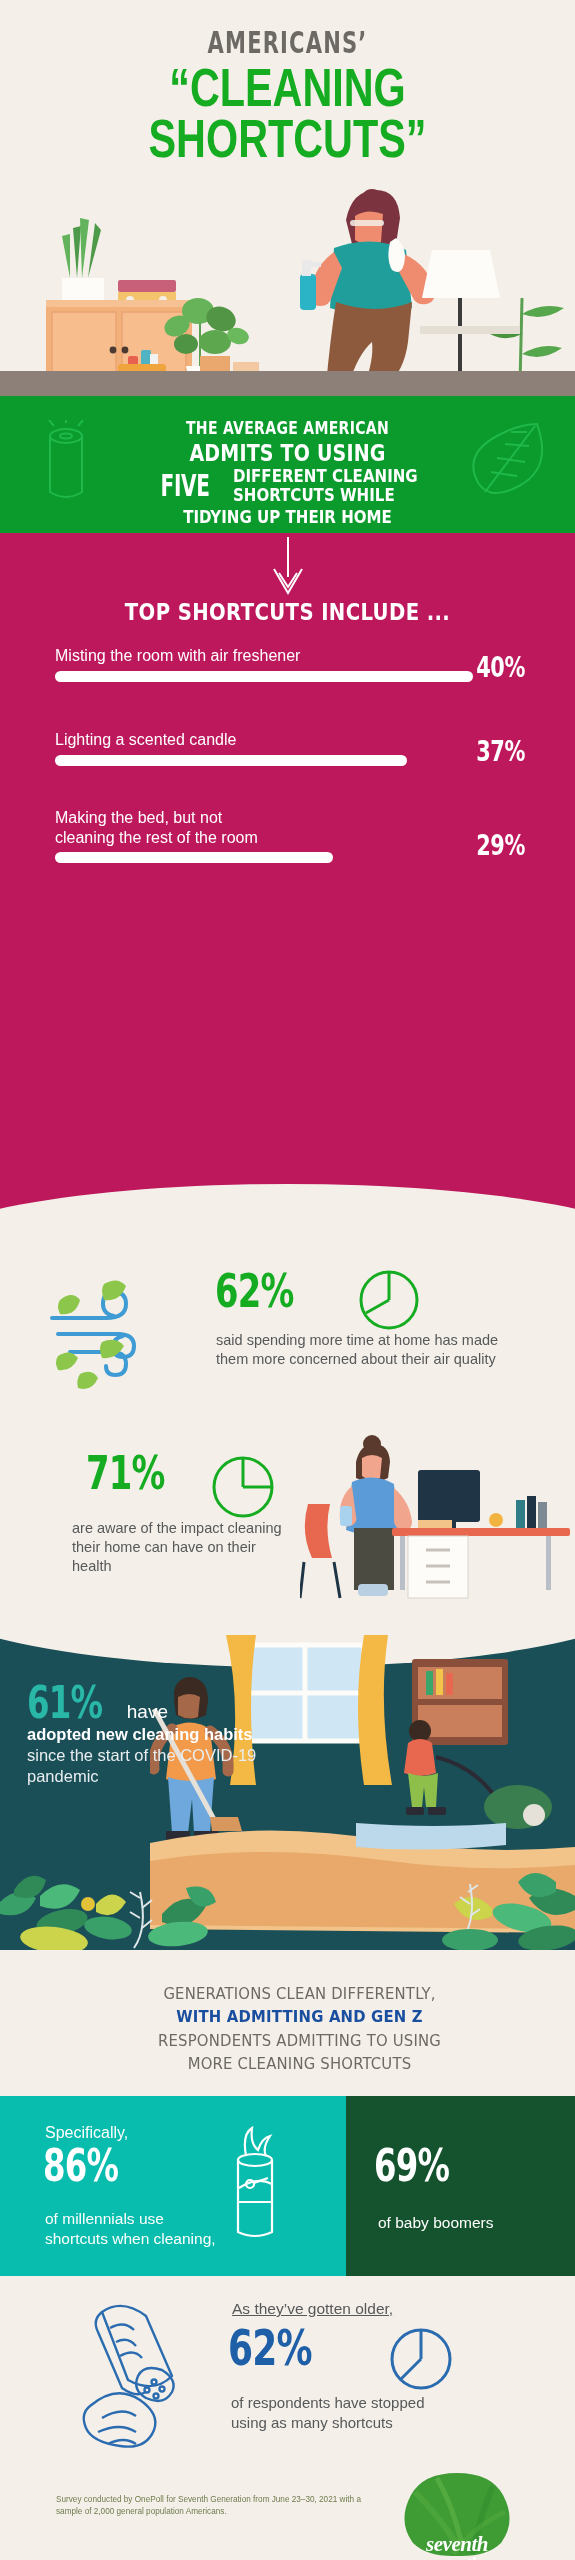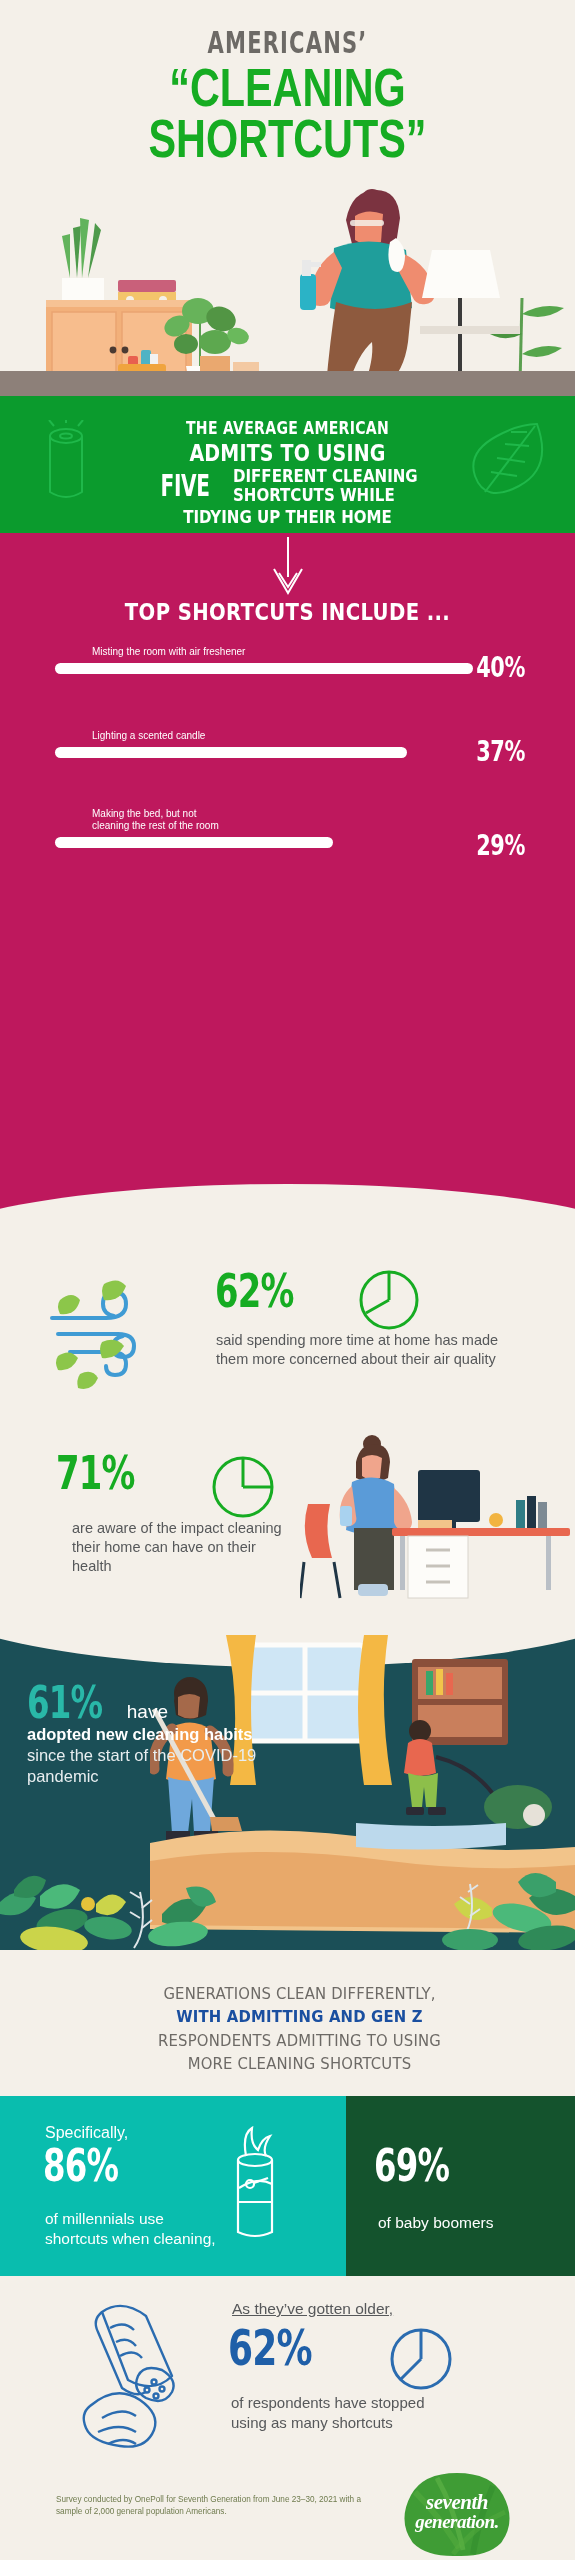--- a/index.html
+++ b/index.html
@@ -51,21 +51,21 @@
     background:#be185d; overflow:hidden;
   }
   .arrow-dn { position:absolute; top:4px; left:50%; transform:translateX(-50%); }
   .tsi-title {
     position:absolute; top:66px; width:100%; text-align:center; color:#fff;
     font-size:23px; font-weight:bold; letter-spacing:0.4px;
     font-family:"Liberation Sans Narrow","DejaVu Sans Condensed","Liberation Sans",sans-serif;
     transform:scaleX(0.95);
   }
   .shortcut-row { position:absolute; left:55px; width:470px; }
-  .sc-label { color:#fff; font-size:10px; line-height:1.22; margin-bottom:5px; max-width:300px;margin-left:37px; }
+  .sc-label { color:#fff; font-size:16px; line-height:1.22; margin-bottom:5px; max-width:300px; }
   .sc-bar { height:11px; background:#fff; border-radius:6px; }
   .sc-pct {
     position:absolute; right:0; top:4px; color:#fff; font-size:29px; font-weight:bold;
     font-family:"Liberation Sans Narrow","DejaVu Sans Condensed","Liberation Sans",sans-serif;
     transform:scaleX(0.80); transform-origin:right center; letter-spacing:-0.5px;
   }
   .sc-pct.two-line { top:20px; }
 
   
   .curve-cream {
@@ -138,21 +138,21 @@
   .bl-body { position:absolute; top:105px; left:231px; font-size:15px; color:#56585a; line-height:1.35; width:290px; }
 
   
   .footer { position:absolute; top:2470px; left:0; width:575px; height:90px; }
   .foot-note { position:absolute; top:24px; left:56px; width:320px; font-size:8.2px; color:#6f7b4e; line-height:1.5; }
   .logo-blob { position:absolute; top:2px; right:58px; width:120px; height:85px; }
   .logo-txt {
     position:absolute; top:22px; right:60px; width:116px; color:#fff; text-align:center;
     font-family:"Liberation Serif", serif; font-style:italic; line-height:0.98;
   }
-  .logo-l1 { font-size:21px; font-weight:bold; letter-spacing:-0.5px; }
+  .logo-l1 { font-size:21px; font-weight:bold; letter-spacing:-0.5px;margin-top:42px; }
   .logo-l2 { font-size:19px; font-weight:bold; letter-spacing:-0.5px; }
 
   svg { display:block; }
   .abs { position:absolute; }
 </style>
 </head>
 <body>
 
 <div class="infographic">
 
@@ -340,21 +340,21 @@
       <div class="big-pct-green">62%</div>
     </div>
     <svg class="abs" style="left:358px; top:7px;" width="62" height="62" viewBox="0 0 62 62">
       <circle cx="31" cy="31" r="28" fill="none" stroke="#16ac22" stroke-width="3"></circle>
       <path d="M31 31 V3 M31 31 L8 44" stroke="#16ac22" stroke-width="3" fill="none"></path>
     </svg>
     <div class="abs stat-body" style="left:216px; top:62px; width:300px;">said spending more time at home has made them more concerned about their air quality</div>
   </div>
 
   <div class="stat-71">
-    <div class="abs" style="left:56px; top:20px;">
+    <div class="abs" style="left:86px; top:20px;">
       <div class="big-pct-green">71%</div>
     </div>
     <svg class="abs" style="left:210px; top:22px;" width="66" height="66" viewBox="0 0 66 66">
       <circle cx="33" cy="33" r="29" fill="none" stroke="#16ac22" stroke-width="3"></circle>
       <path d="M33 33 V4 M33 33 L62 33" stroke="#16ac22" stroke-width="3" fill="none"></path>
     </svg>
     <div class="abs stat-body" style="left:72px; top:80px; width:220px;">are aware of the impact cleaning their home can have on their health</div>
 
     <svg class="abs" style="left:300px; top:0px;" width="270" height="168" viewBox="0 0 270 168">
       <rect width="270" height="168" fill="#f4f0e9"></rect>

